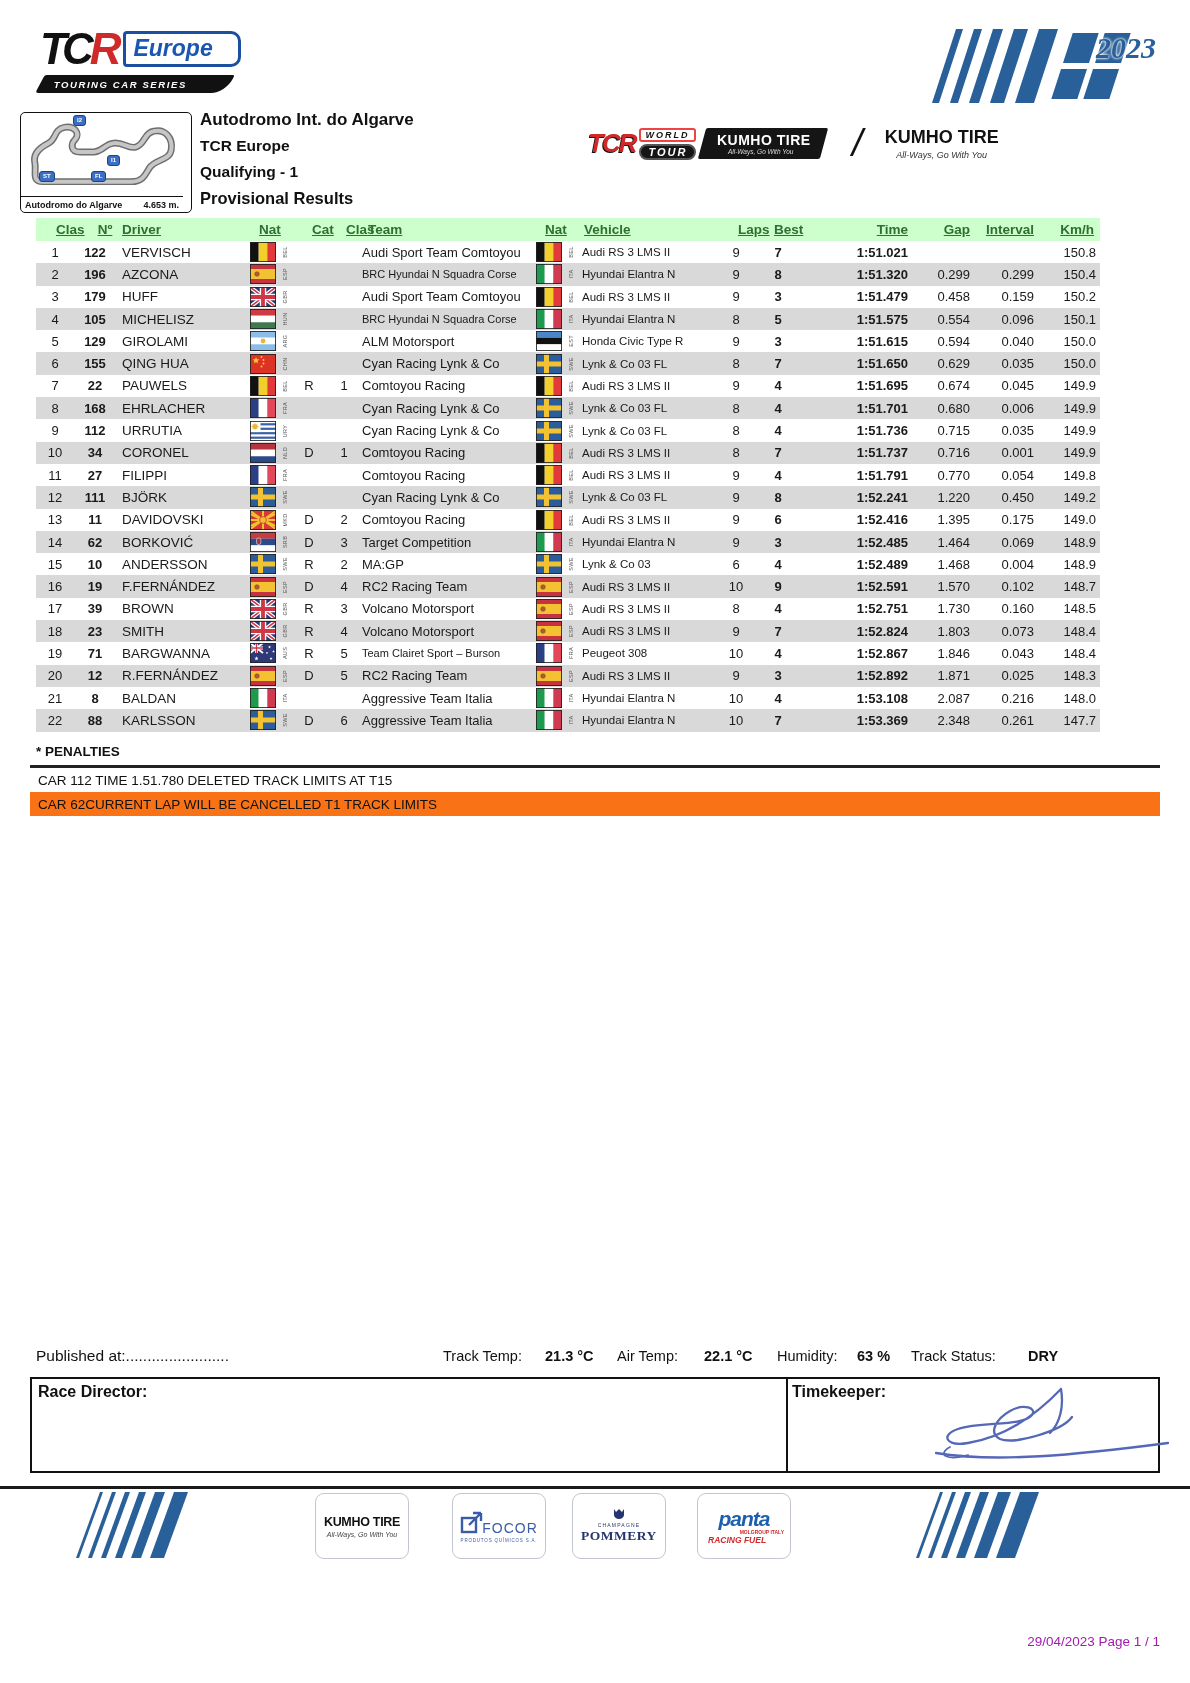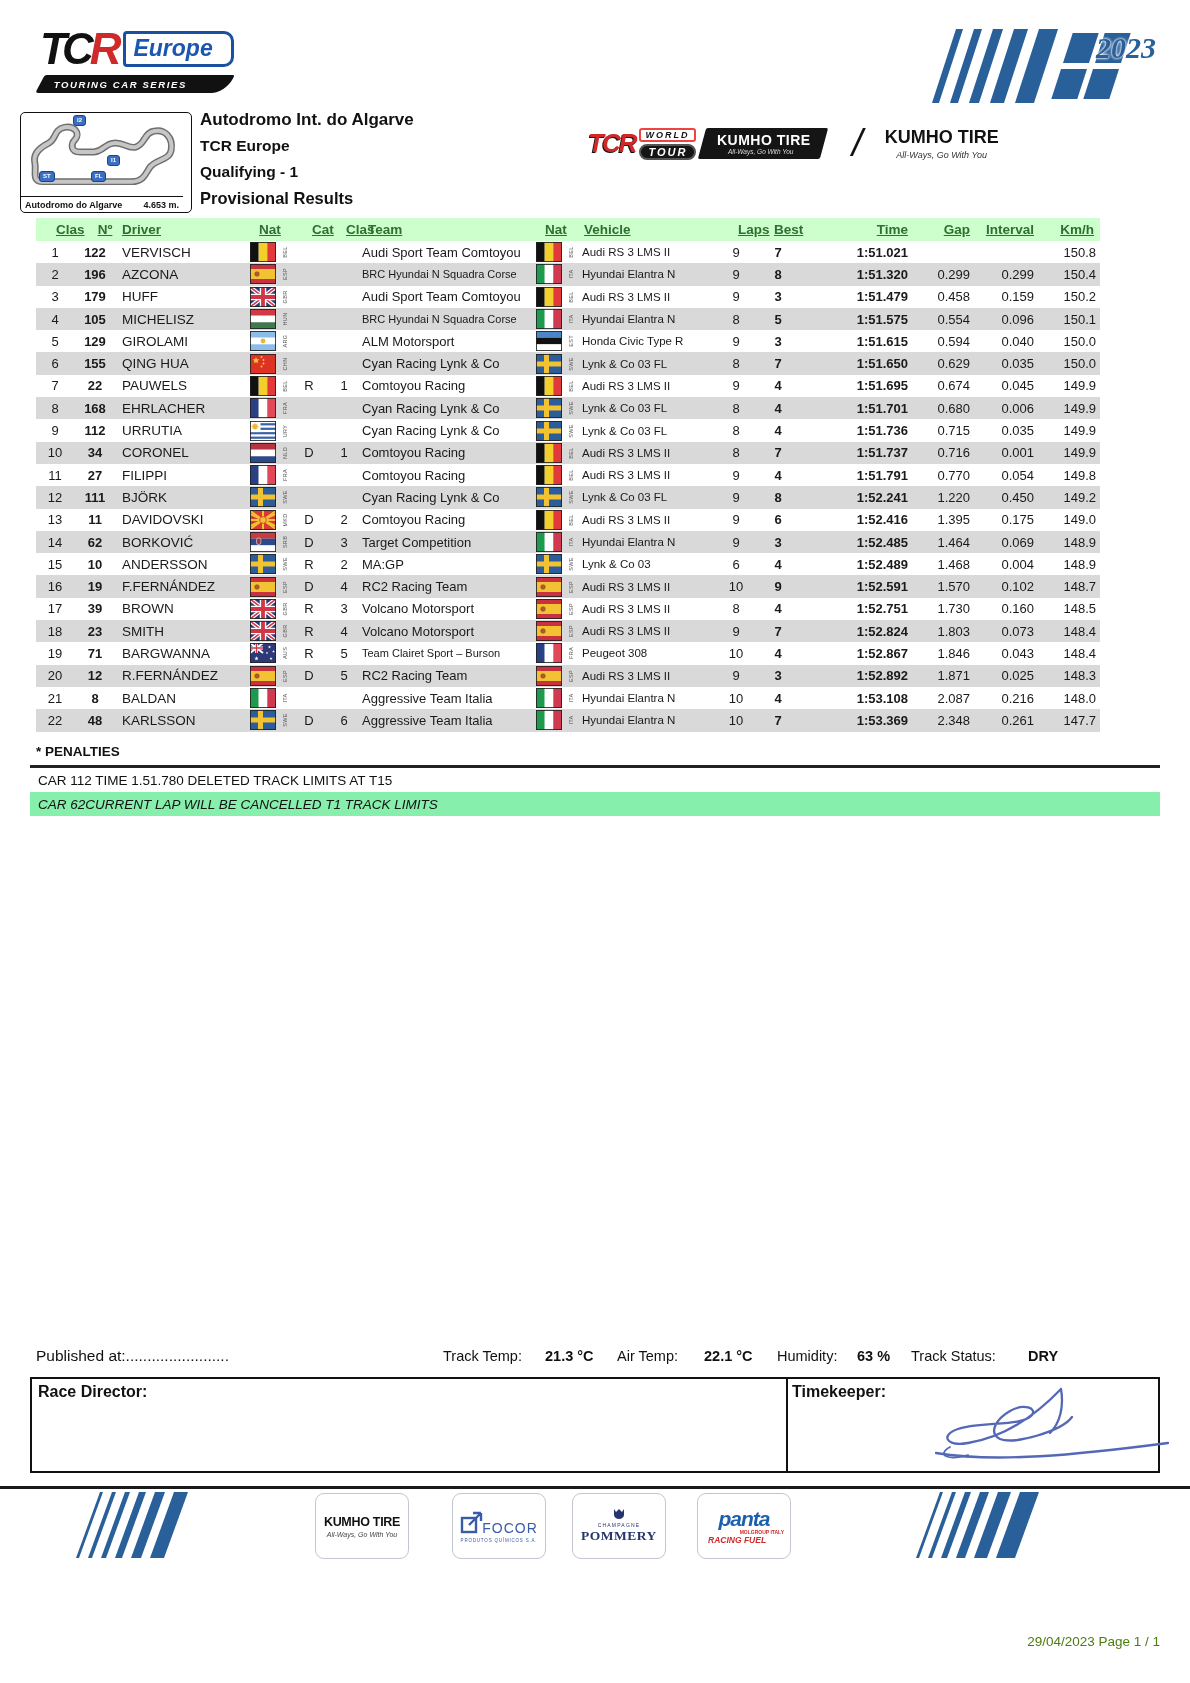--- a/index.html
+++ b/index.html
@@ -8,21 +8,21 @@
     width:1190px; height:1683px; position:relative;
     font-family:"Liberation Sans", sans-serif; color:#111;
     overflow:hidden;
   }
   
   .tcr-logo { position:absolute; left:40px; top:26px; width:200px; height:74px; }
   .tcr-row { display:flex; align-items:center; height:46px; }
   .tcr-tc { font-style:italic; font-weight:bold; font-size:44px; letter-spacing:-5px; color:#111; line-height:1; }
   .tcr-r  { font-style:italic; font-weight:bold; font-size:44px; color:#cf2a2a; line-height:1; margin-left:1px; }
   .tcr-europe { margin-left:2px; border:3px solid #1b4fa0; border-radius:4px 10px 10px 4px; background:#fff;
-    color:#1b57b0; font-style:italic; font-weight:bold; font-size:23px; padding:1px 18px 2px 7px; }
+    color:#1b57b0; font-style:italic; font-weight:bold; font-size:23px; padding:1px 25px 2px 7px; }
   .tcr-bar { margin-top:3px; width:190px; height:18px; background:#111; transform:skewX(-28deg);
     border-radius:2px 2px 14px 3px; display:flex; align-items:center; }
   .tcr-bar span { transform:skewX(28deg); color:#fff; font-style:italic; font-weight:bold;
     font-size:9.5px; letter-spacing:1.6px; padding-left:14px; white-space:nowrap; }
   
   .y-logo { position:absolute; right:34px; top:26px; height:80px; display:flex; align-items:center; }
   .ys { display:block; height:74px; background:#2a6099; transform:skewX(-18deg); margin-right:11px; }
   .ys.s1{width:7px;} .ys.s2{width:8px;} .ys.s3{width:10px;} .ys.s4{width:14px;} .ys.s5{width:19px;margin-right:16px;}
   .y-blocks { display:grid; grid-template-columns:26px 26px; grid-template-rows:30px 30px; gap:6px;
     transform:skewX(-18deg); margin-right:6px; }
@@ -85,21 +85,21 @@
   .c-kmh { text-align:right; padding-right:4px; }
   .c-flag { display:flex; justify-content:center; align-items:center; height:100%; }
   .c-flag svg { display:block; }
   .c-code { display:flex; justify-content:center; align-items:center; height:100%; }
   .natcode { font-size:5.5px; color:#555; transform:rotate(-90deg); white-space:nowrap; letter-spacing:0.3px; }
   
   .pen-title { position:absolute; left:36px; top:744px; font-weight:bold; font-size:13.5px; }
   .pen-line { position:absolute; left:30px; top:765px; width:1130px; height:2.5px; background:#222; }
   .pen-rows { position:absolute; left:30px; top:768px; width:1130px; }
   .pen-row { height:24px; display:flex; align-items:center; padding-left:8px; font-size:13.5px; background:#fff; }
-  .pen-row.gray { background:#86efac;font-style:italic; }
+  .pen-row.gray { background:#f97316; }
   
   .published { position:absolute; left:36px; top:1347px; font-size:15.5px; }
   .weather { position:absolute; top:1348px; font-size:14.5px; }
   .weather.bold { font-weight:bold; }
   .wx-tt-l{left:443px;} .wx-tt-v{left:545px;} .wx-at-l{left:617px;} .wx-at-v{left:704px;}
   .wx-h-l{left:777px;} .wx-h-v{left:857px;} .wx-s-l{left:911px;} .wx-s-v{left:1028px;}
   .box-rd { position:absolute; left:30px; top:1377px; width:758px; height:96px; border:2px solid #111; }
   .box-tk { position:absolute; left:786px; top:1377px; width:374px; height:96px; border:2px solid #111; border-left:none; }
   .box-label { font-weight:bold; font-size:16px; padding:4px 6px; }
   .signature { position:absolute; right:-18px; top:2px; }
@@ -116,21 +116,21 @@
   .spk-tag { font-style:italic; font-size:7px; color:#444; margin-top:2px; }
   .spf-row { display:flex; align-items:flex-end; }
   .spf-name { font-size:14px; color:#3a5ba9; letter-spacing:1px; margin-left:-4px; }
   .spf-sub { font-size:4.5px; color:#3a5ba9; letter-spacing:0.8px; margin-top:2px; }
   .spp-top { font-size:5px; letter-spacing:1.2px; color:#27356e; margin-top:2px; }
   .spp-name { font-family:"Liberation Serif", serif; font-weight:bold; font-size:13.5px; color:#27356e; letter-spacing:0.5px; }
   .sppn-emblem { line-height:1; }
   .spa-name { font-weight:bold; font-size:21px; color:#1b5fae; letter-spacing:-1px; font-style:italic; line-height:1; }
   .spa-mol { font-size:5px; color:#cf2a2a; font-weight:bold; align-self:flex-end; margin-right:6px; }
   .spa-sub { font-style:italic; font-weight:bold; font-size:8.5px; color:#cf2a2a; align-self:flex-start; margin-left:10px; }
-  .page-info { position:absolute; right:30px; top:1634px; font-size:13.5px; color:#4d7c0f; }
+  .page-info { position:absolute; right:30px; top:1634px; font-size:13.5px; color:#a21caf; }
 </style>
 </head>
 <body>
 
 <div class="tcr-logo">
   <div class="tcr-row">
     <span class="tcr-tc">TC</span>
       <span class="tcr-r">R</span>
     <span class="tcr-europe">Europe</span>
   </div>
@@ -1019,21 +1019,21 @@
         <span class="c-vehicle">Hyundai Elantra N</span>
         <span class="c-laps">10</span>
         <span class="c-best">4</span>
         <span class="c-time">1:53.108</span>
         <span class="c-gap">2.087</span>
         <span class="c-interval">0.216</span>
         <span class="c-kmh">148.0</span>
       </div>
       <div class="grid trow gray">
         <span class="c-clas">22</span>
-        <span class="c-num">48</span>
+        <span class="c-num">88</span>
         <span class="c-driver">KARLSSON</span>
         <span class="c-flag">
           <svg width="26" height="20" viewBox="0 0 26 20">
             <rect x="0" y="0" width="26" height="20" fill="#2b5d9b"></rect>
             <rect x="8" y="0" width="5" height="20" fill="#f2c233"></rect>
             <rect x="0" y="7.5" width="26" height="5" fill="#f2c233"></rect>
             <rect x="0.4" y="0.4" width="25.2" height="19.2" fill="none" stroke="#222" stroke-width="0.9"></rect>
           </svg>
         </span>
         <span class="c-code">

